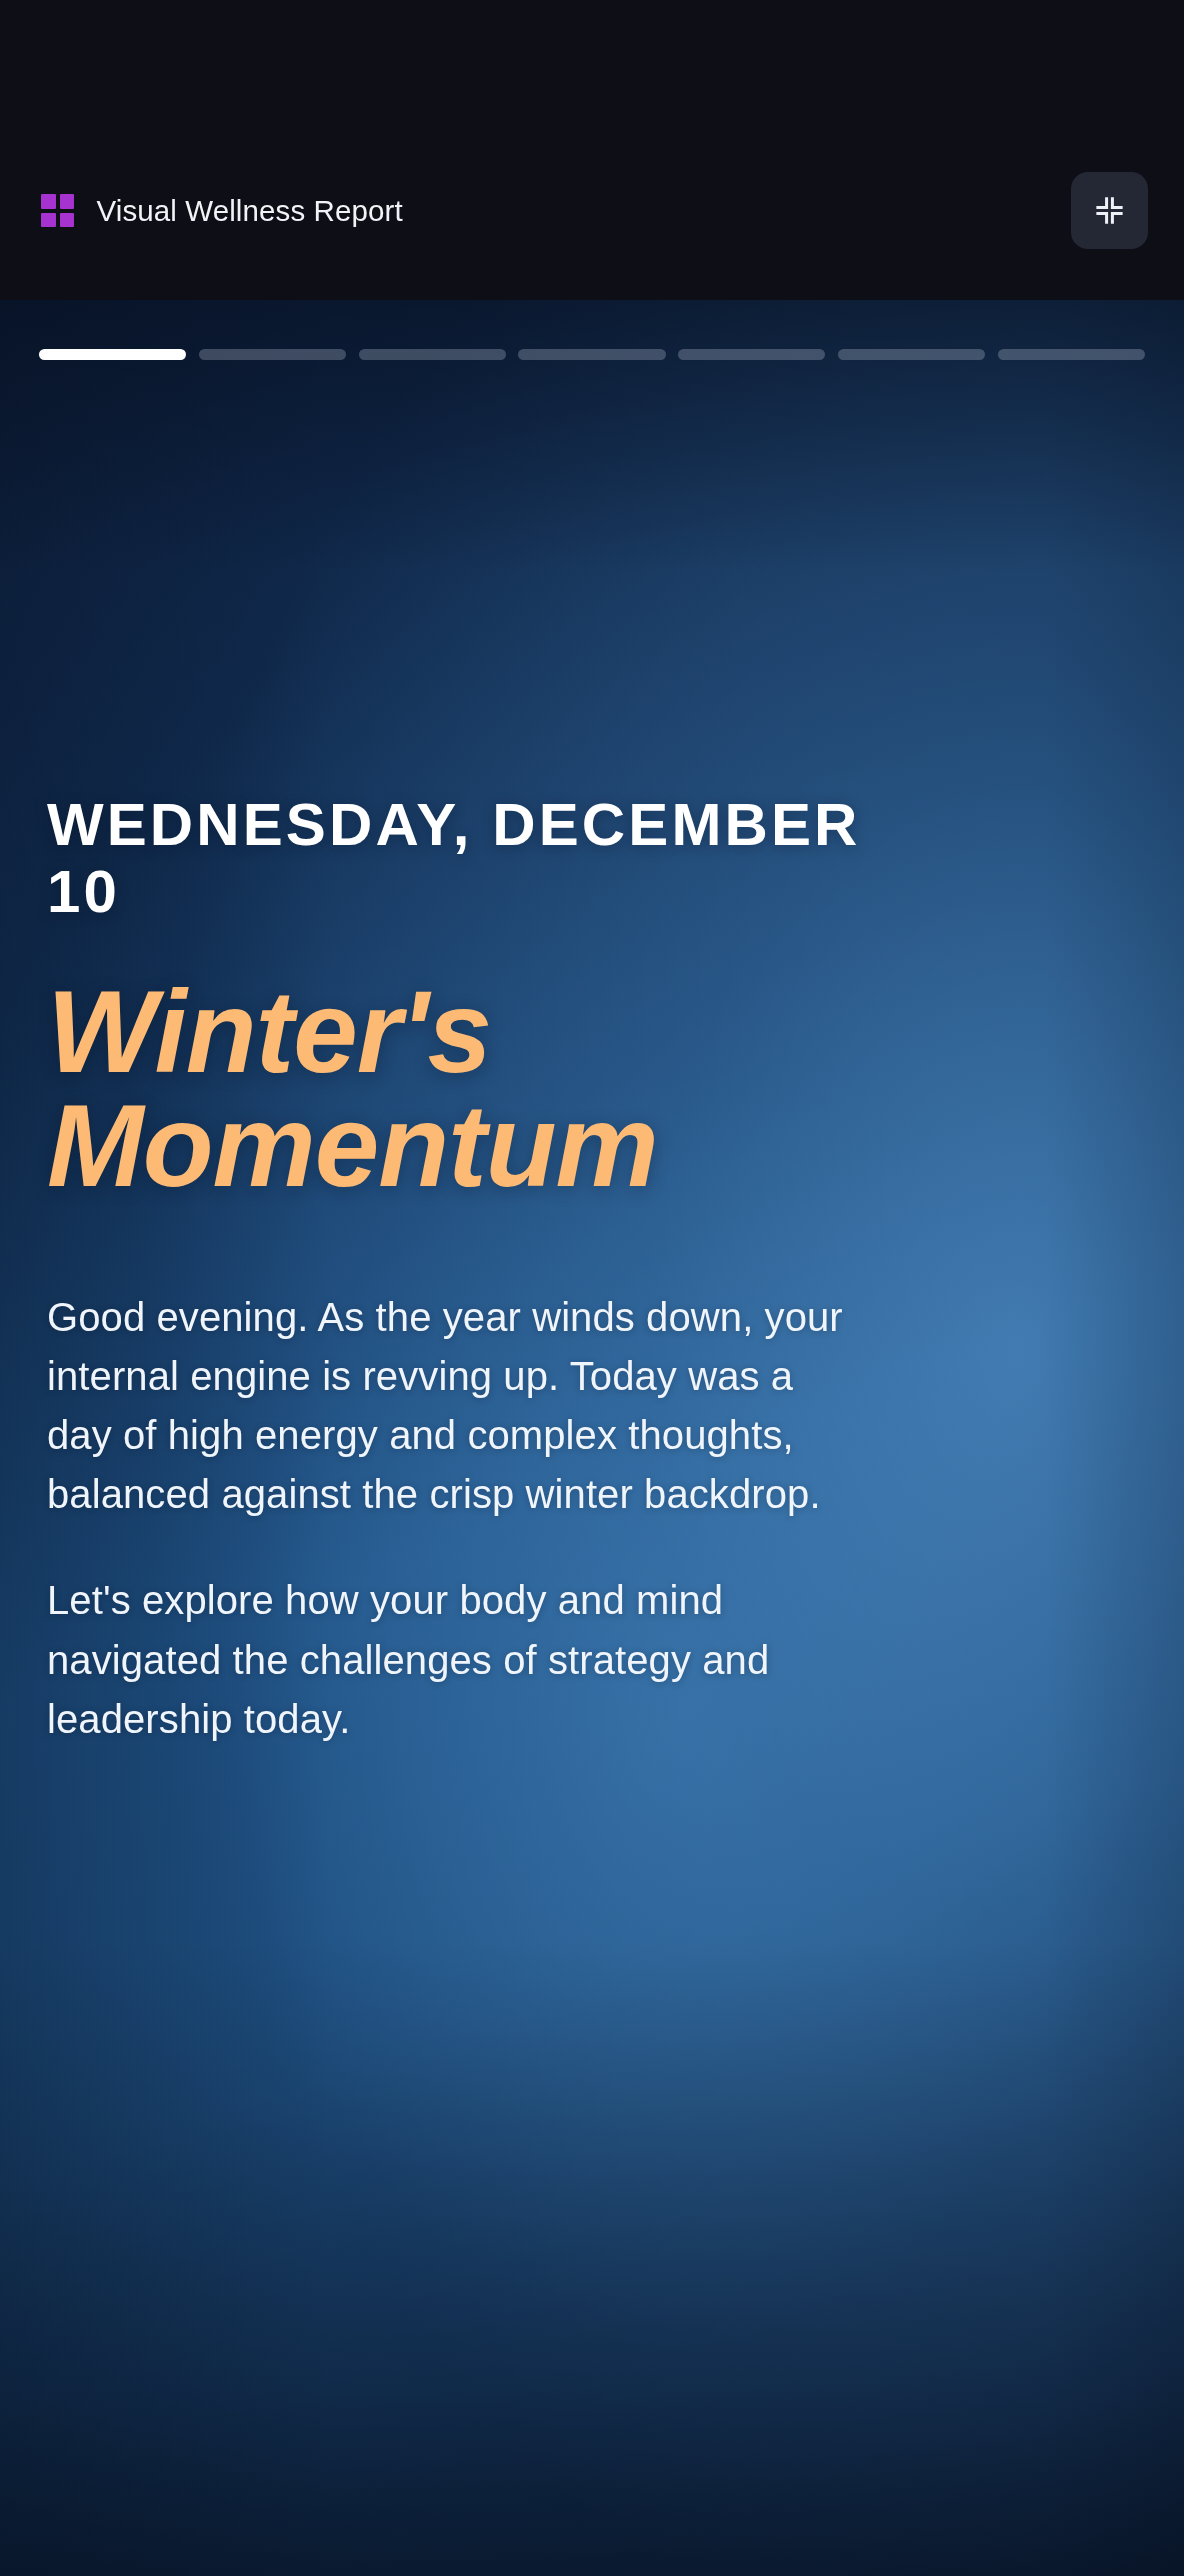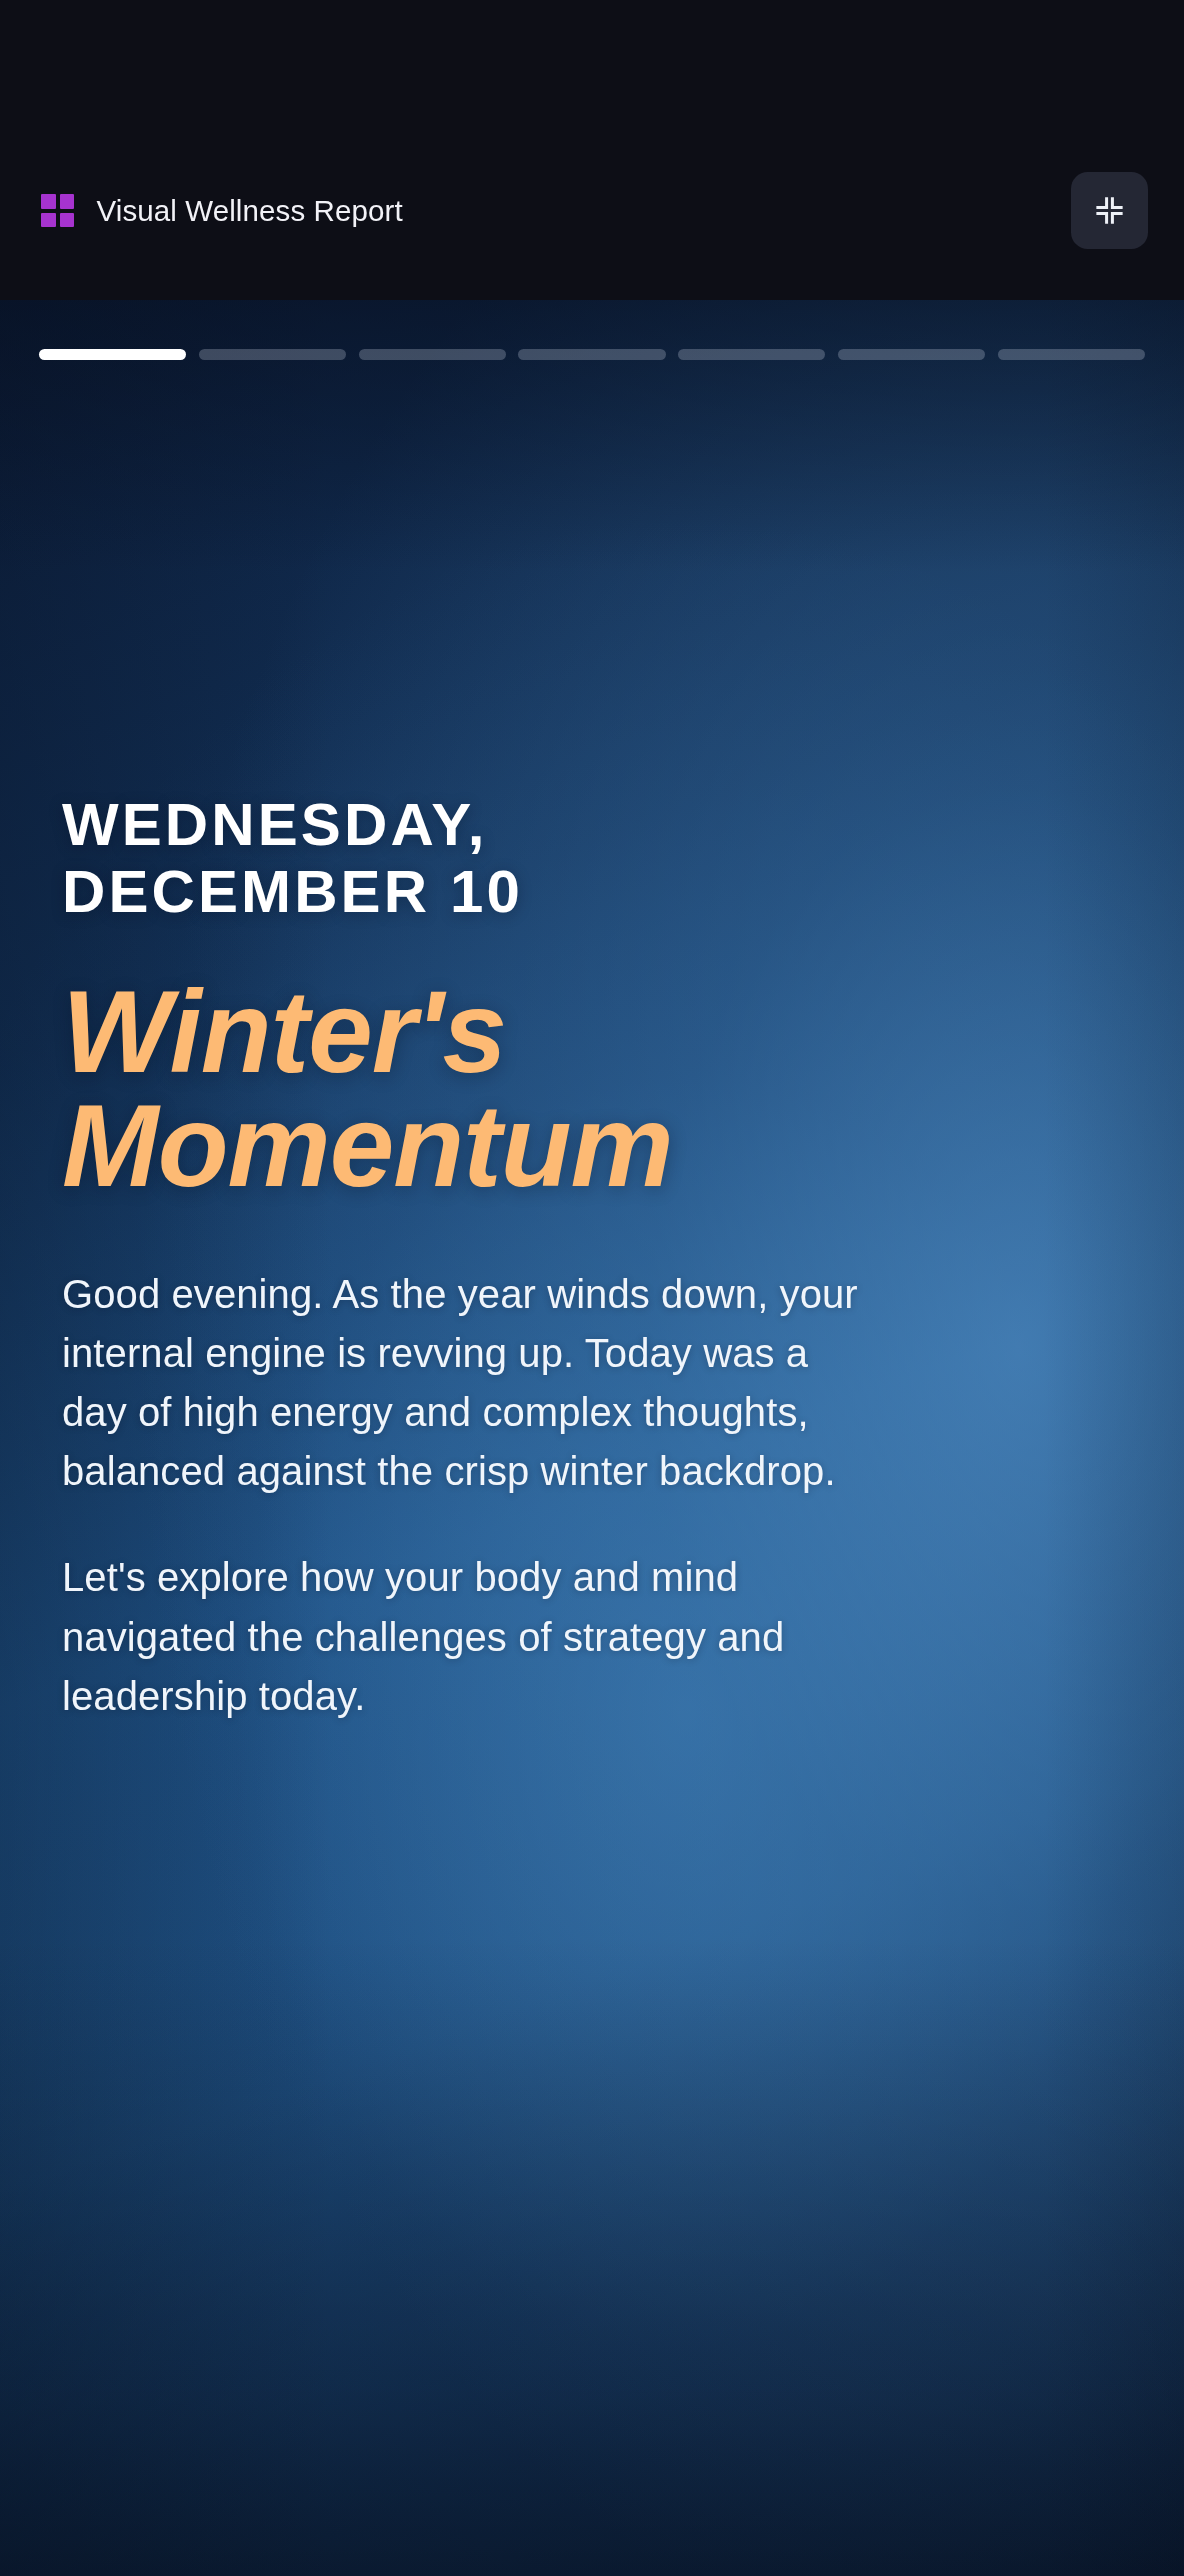--- a/index.html
+++ b/index.html
@@ -113,21 +113,21 @@
   .seg.active { background:#ffffff; }
 
   
   .slide {
     position:absolute;
     top:300px; left:0;
     width:937px; height:2276px;
     z-index:10;
     display:flex;
     flex-direction:column;
-    padding:0 71px 0 62px;
+    padding:0 71px 0 47px;
   }
   .slide-body {
     margin-top:491px;
   }
   .date-line {
     color:#ffffff;
     font-size:60px;
     font-weight:700;
     letter-spacing:3.1px;
     line-height:1.12;
@@ -140,21 +140,21 @@
     font-family:Liberation Sans, sans-serif;
     font-style:italic;
     font-weight:700;
     font-size:116px;
     line-height:.98;
     color:#fdba74;
     letter-spacing:-1px;
     max-width:865px;
     text-shadow:0 2.9px 17.7px rgba(4,16,34,.32);
   }
-  .paras { margin-top:61px; max-width:1051px; }
+  .paras { margin-top:84px; max-width:1051px; }
   .para {
     color:#f0f5fb;
     font-size:40px;
     font-weight:300;
     line-height:1.48;
     letter-spacing:0.1px;
     text-shadow:0 1px 7.9px rgba(4,16,34,.28);
   }
   .para + .para { margin-top:47px; }
 

